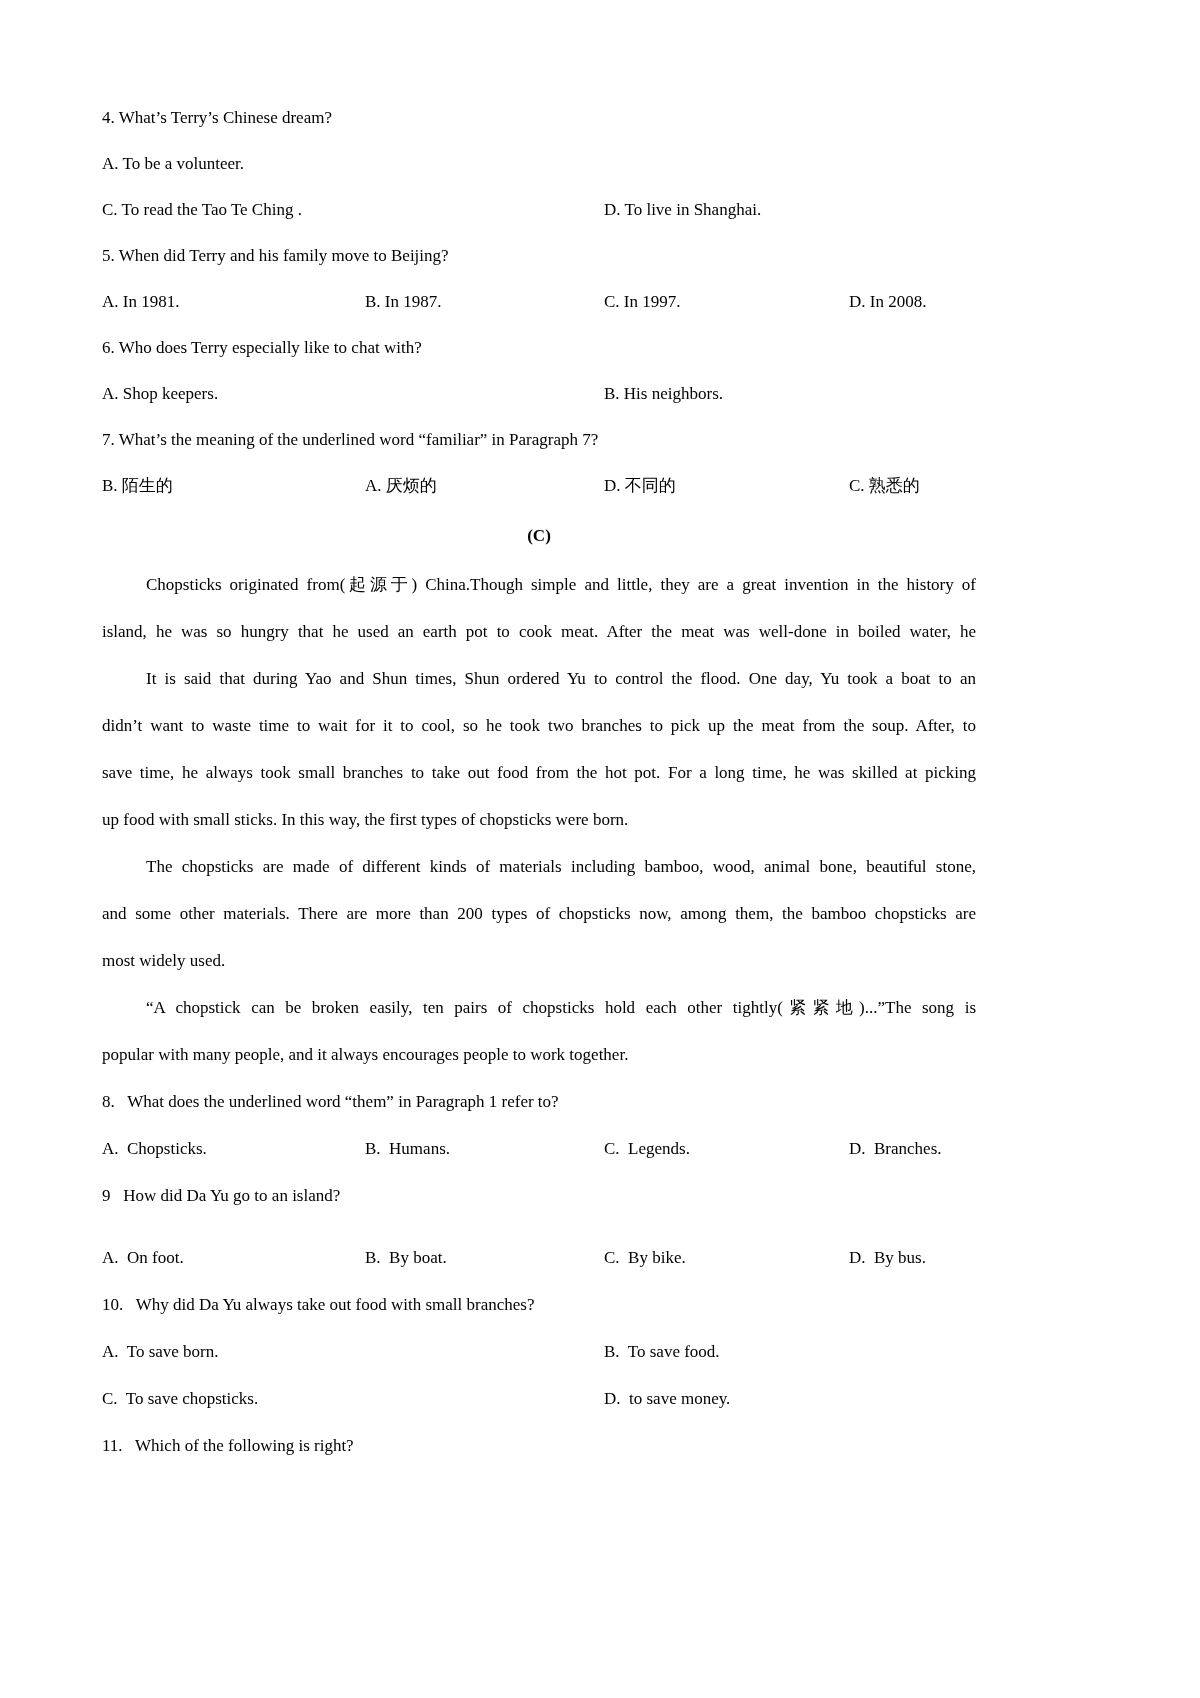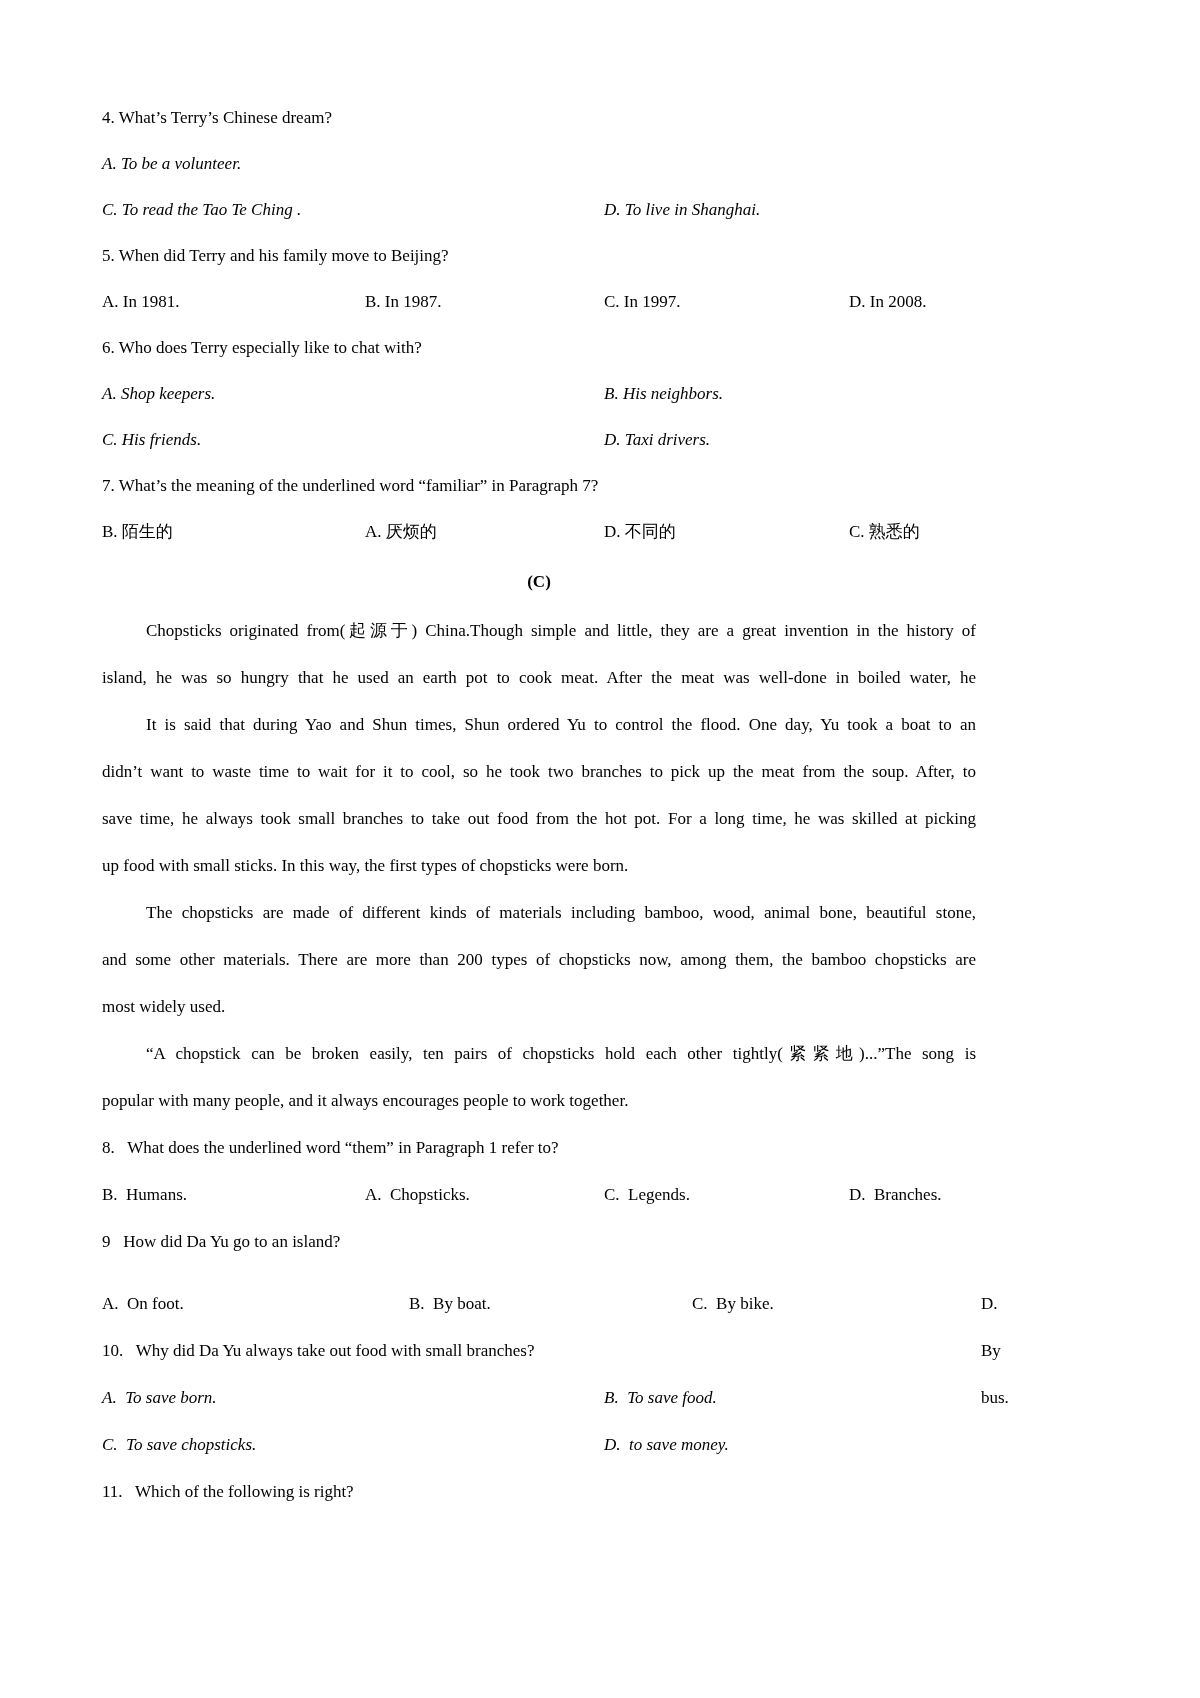--- a/index.html
+++ b/index.html
@@ -12,34 +12,34 @@
   }
   .page {
     width: 1076px; height: 1698px;
     padding: 95px 100px 0 102px;
     background: #fff;
   }
   
   .t-line { height: 46px; line-height: 46px; white-space: pre-wrap; }
   
   .b-line { height: 47px; line-height: 47px; white-space: pre-wrap; }
-  .grid2 { display: grid; grid-template-columns: 502px 1fr; font-style: italic; }
+  .grid2 { display: grid; grid-template-columns: 502px 1fr; }
   .grid4 { display: grid; grid-template-columns: 263px 239px 245px 1fr; }
   .opt { white-space: pre-wrap; }
   .hdr {
     height: 50px; line-height: 50px;
     text-align: center; font-weight: 700;
     margin-top: 2px;
   }
   
   .pl { height: 47px; line-height: 47px; text-align: justify; }
   .pl.fill { text-align-last: justify; }
   .pl.ind { padding-left: 44px; }
   .u { text-decoration: underline; text-underline-offset: 3px; }
-  .gap16 { margin-top: 15px; gap: 44px; }
+  .gap16 { margin-top: 15px; }
 </style>
 </head>
 <body>
 
 <div class="page">
 
   <section>
     <div class="t-line">4. What’s Terry’s Chinese dream?</div>
     <div class="t-line grid2">
       <span class="opt">A. To be a volunteer.</span>
@@ -54,24 +54,20 @@
       <span class="opt">A. In 1981.</span>
       <span class="opt">B. In 1987.</span>
       <span class="opt">C. In 1997.</span>
       <span class="opt">D. In 2008.</span>
     </div>
 
     <div class="t-line">6. Who does Terry especially like to chat with?</div>
     <div class="t-line grid2">
       <span class="opt">A. Shop keepers.</span>
       <span class="opt">B. His neighbors.</span>
-    </div>
-    <div class="t-line grid2">
-      <span class="opt">C. His friends.</span>
-      <span class="opt">D. Taxi drivers.</span>
     </div>
 
     <div class="t-line">7. What’s the meaning of the underlined word “familiar” in Paragraph 7?</div>
     <div class="t-line grid4">
       <span class="opt">B. 陌生的</span>
       <span class="opt">A. 厌烦的</span>
       <span class="opt">D. 不同的</span>
       <span class="opt">C. 熟悉的</span>
     </div>
   </section>
@@ -91,22 +87,22 @@
     <div class="pl fill">and some other materials. There are more than 200 types of chopsticks now, among them, the bamboo chopsticks are</div>
     <div class="pl">most widely used.</div>
 
     <div class="pl ind fill">“A chopstick can be broken easily, ten pairs of chopsticks hold each other tightly(紧紧地)...”The song is</div>
     <div class="pl">popular with many people, and it always encourages people to work together.</div>
   </section>
 
   <section>
     <div class="b-line">8.   What does the underlined word “them” in Paragraph 1 refer to?</div>
     <div class="b-line grid4">
+      <span class="opt">A.  Chopsticks.</span>
       <span class="opt">B.  Humans.</span>
-      <span class="opt">A.  Chopsticks.</span>
       <span class="opt">C.  Legends.</span>
       <span class="opt">D.  Branches.</span>
     </div>
 
     <div class="b-line">9   How did Da Yu go to an island?</div>
     <div class="b-line grid4 gap16">
       <span class="opt">A.  On foot.</span>
       <span class="opt">B.  By boat.</span>
       <span class="opt">C.  By bike.</span>
       <span class="opt">D.  By bus.</span>

